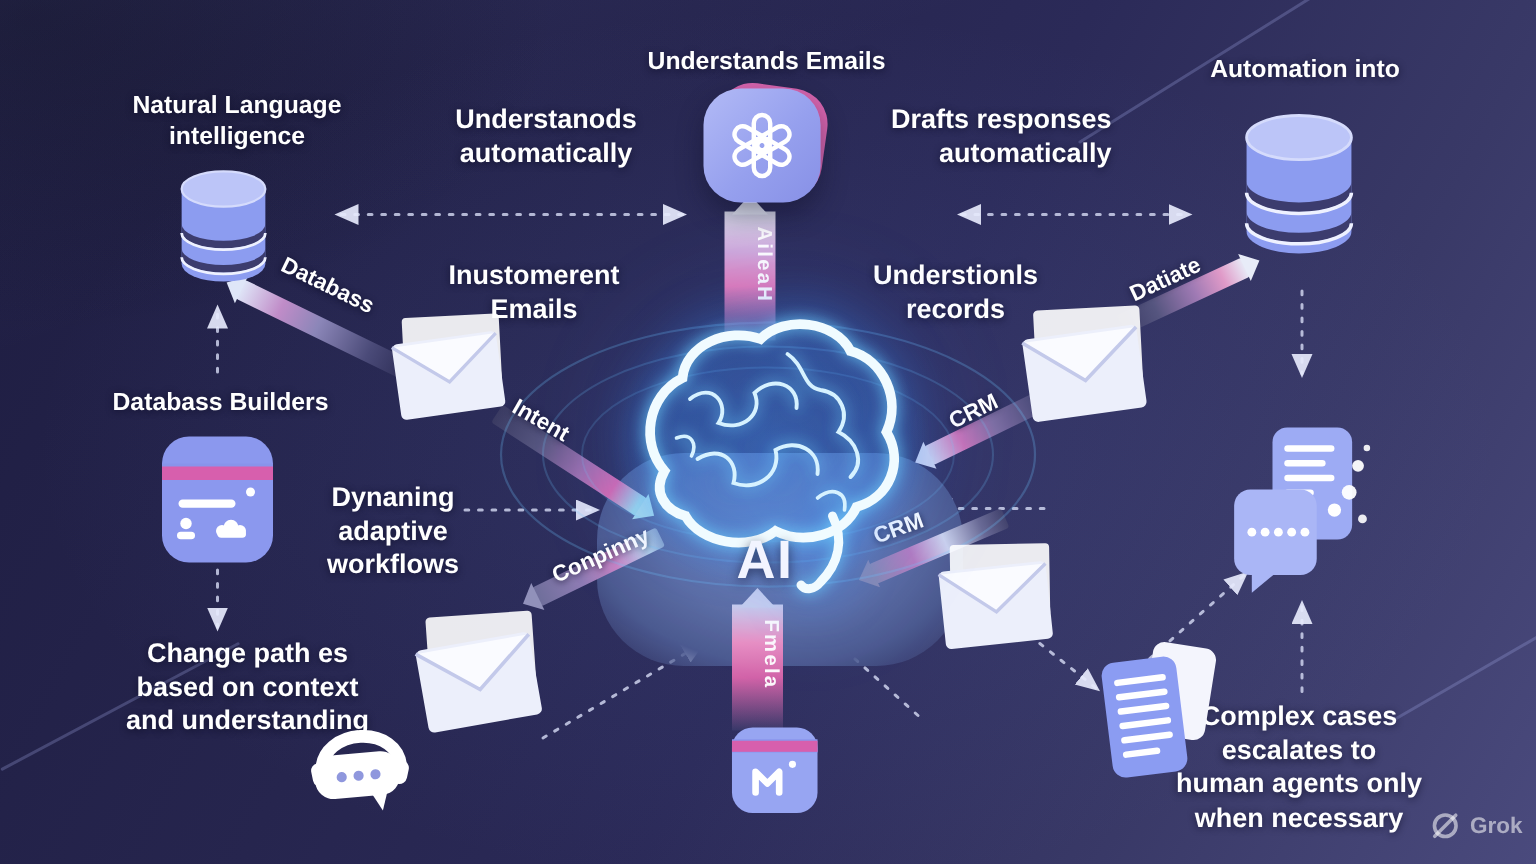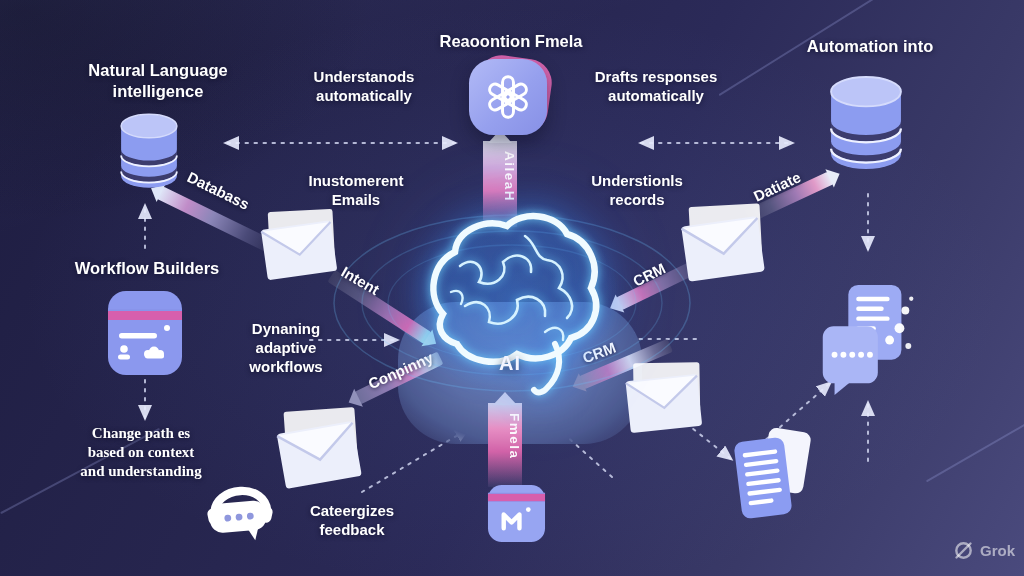--- a/index.html
+++ b/index.html
@@ -7,21 +7,21 @@
          font-family:"Liberation Sans",sans-serif;
          background:linear-gradient(118deg,#1e1d41 0%,#26254e 35%,#2b2a58 55%,#393967 78%,#4a4a7d 100%);}
   .bg-vignette{position:absolute;inset:0;
          background:radial-gradient(ellipse 700px 420px at 50% 52%, rgba(90,110,190,.16), rgba(90,110,190,0) 70%),
                     radial-gradient(ellipse 500px 300px at 2% 2%, rgba(10,10,25,.45), rgba(10,10,25,0) 70%);}
   .bg-beam{position:absolute;left:-160px;top:-190px;width:840px;height:470px;transform:rotate(-20deg);
          background:linear-gradient(180deg,rgba(130,140,210,.12),rgba(130,140,210,0) 70%);}
   .streak{position:absolute;height:1.5px;background:rgba(160,170,230,.28);border-radius:1px;}
   .caption,.title{position:absolute;color:#fff;text-align:center;white-space:pre-line;
          text-shadow:0 1px 5px rgba(10,10,35,.65);line-height:1.25;font-weight:600;}
-  .caption{font-size:15px;}
+  .caption{font-size:18px;}
   .title{font-size:16.5px;}
   .icon{position:absolute;}
   .connectors{position:absolute;left:0;top:0;z-index:2;}
   .ribbon{position:absolute;height:14px;border-radius:2px;z-index:3;}
   .ribbon::after{content:"";position:absolute;top:50%;transform:translateY(-50%);width:0;height:0;
          border-top:10px solid transparent;border-bottom:10px solid transparent;}
   .ar-r::after{right:-10px;border-left:11px solid var(--ah,#dfe3f5);}
   .ar-l::after{left:-10px;border-right:11px solid var(--ah,#dfe3f5);}
   .r-databass{left:154px;top:212px;width:120px;transform:rotate(26deg);--ah:#dfe6f8;
      background:linear-gradient(90deg,#dfe6f8 0%,#c08cc8 25%,#8b86b8 48%,#4a4a78 80%,rgba(60,60,100,.45) 100%);}
@@ -48,21 +48,21 @@
   .v-bottom{left:488px;top:403px;height:84px;--ah:#c9cfee;
      background:linear-gradient(180deg,#c9cfee 0%,#e990c4 30%,#d263a8 58%,rgba(120,120,175,.12) 100%);}
   .platform{position:absolute;left:398px;top:302px;width:244px;height:142px;border-radius:58px;z-index:3;
      background:radial-gradient(ellipse at 50% 40%, #6e7fb2 0%, #5d6da3 45%, #4c5a90 70%, rgba(62,70,118,0) 98%);}
   .brain-glow{position:absolute;left:378px;top:178px;width:272px;height:244px;z-index:3;
      background:radial-gradient(closest-side, rgba(70,160,255,.30), rgba(70,160,255,.08) 60%, rgba(70,160,255,0) 78%);}
   .rings{position:absolute;left:330px;top:208px;z-index:4;}
   .brain{position:absolute;left:405px;top:196px;z-index:5;
      filter:drop-shadow(0 0 5px rgba(110,210,255,.95)) drop-shadow(0 0 16px rgba(60,150,255,.75)) drop-shadow(0 0 32px rgba(50,120,255,.45));}
   .ai-label{position:absolute;left:460px;top:352px;width:100px;text-align:center;z-index:6;
-     color:#f2f4ff;font-size:20px;font-weight:600;letter-spacing:1px;text-shadow:0 2px 8px rgba(20,20,50,.7);}
+     color:#f2f4ff;font-size:36px;font-weight:600;letter-spacing:1px;text-shadow:0 2px 8px rgba(20,20,50,.7);}
   .badge{position:absolute;left:469px;top:59px;width:80px;height:76px;z-index:4;}
   .badge .pink{position:absolute;left:7px;top:-2px;width:74px;height:74px;border-radius:32%;background:#d765ae;transform:rotate(8deg);}
   .badge .body{position:absolute;left:0;top:0;width:78px;height:76px;border-radius:32%;
      background:linear-gradient(135deg,#b2baf6 0%,#96a0ee 55%,#8790e6 100%);
      box-shadow:0 8px 18px rgba(15,15,40,.45);}
   .badge svg{position:absolute;left:14px;top:13px;}
   .watermark{position:absolute;left:953px;top:540px;display:flex;align-items:center;gap:6px;z-index:7;
      color:rgba(255,255,255,.55);font-size:15px;font-weight:600;} .z4{z-index:4;}
 </style>
 </head>
@@ -163,69 +163,69 @@
 intelligence</div>
   <div class="icon z4" style="left:110px;top:104px;">
     <svg width="78" height="94" viewBox="0 0 100 128">
         <use href="#db"></use>
       </svg>
   </div>
 
   <div class="caption" style="left:279px;top:68px;width:170px;">Understanods
 automatically</div>
 
-  <div class="title" style="left:411px;top:31px;width:200px;">Reaoontion Fmela</div>
+  <div class="title" style="left:411px;top:31px;width:200px;">Understands Emails</div>
   <div class="badge">
     <div class="pink"></div>
     <div class="body"></div>
     <svg width="50" height="50" viewBox="-32 -32 64 64">
       <g fill="none" stroke="#fff" stroke-width="3.8">
         <rect x="-7" y="-26" width="14" height="30" rx="7"></rect>
         <rect x="-7" y="-26" width="14" height="30" rx="7" transform="rotate(60)"></rect>
         <rect x="-7" y="-26" width="14" height="30" rx="7" transform="rotate(120)"></rect>
         <rect x="-7" y="-26" width="14" height="30" rx="7" transform="rotate(180)"></rect>
         <rect x="-7" y="-26" width="14" height="30" rx="7" transform="rotate(240)"></rect>
         <rect x="-7" y="-26" width="14" height="30" rx="7" transform="rotate(300)"></rect>
       </g>
     </svg>
   </div>
 
-  <div class="caption" style="left:571px;top:68px;width:170px;">Drafts responses
+  <div class="caption" style="left:571px;top:68px;width:170px;text-align:right;">Drafts responses
 automatically</div>
 
   <div class="title" style="left:770px;top:36px;width:200px;">Automation into</div>
   <div class="icon z4" style="left:820px;top:64px;">
     <svg width="92" height="118" viewBox="0 0 100 128">
         <use href="#db"></use>
       </svg>
   </div>
 
   <div class="caption" style="left:271px;top:172px;width:170px;">Inustomerent
 Emails</div>
   <div class="caption" style="left:552px;top:172px;width:170px;">Understionls
 records</div>
 
-  <div class="title" style="left:47px;top:258px;width:200px;">Workflow Builders</div>
+  <div class="title" style="left:47px;top:258px;width:200px;">Databass Builders</div>
   <div class="icon z4" style="left:107px;top:287px;">
     <svg width="76" height="90" viewBox="0 0 76 90">
       <rect x="1" y="4" width="74" height="84" rx="18" fill="#8b98ee"></rect>
       <path d="M1 22 L1 33 L75 33 L75 22 Z" fill="#8894ea"></path>
       <rect x="1" y="24" width="74" height="9" fill="#d75fad"></rect>
       <rect x="12" y="46" width="38" height="5.5" rx="2.75" fill="#fff"></rect>
       <circle cx="60" cy="41" r="3" fill="#fff"></circle>
       <circle cx="17" cy="62" r="3.8" fill="#fff"></circle>
       <rect x="11" y="67.5" width="12" height="5" rx="2.5" fill="#fff"></rect>
       <circle cx="41" cy="67" r="4" fill="#fff"></circle>
       <circle cx="47" cy="64.5" r="5" fill="#fff"></circle>
       <circle cx="53" cy="67" r="4" fill="#fff"></circle>
       <rect x="38" y="66.5" width="19" height="5" rx="2.5" fill="#fff"></rect>
     </svg>
   </div>
 
-  <div class="caption" style="left:182px;top:320px;width:160px;padding-left:24px;">Dynaning
+  <div class="caption" style="left:182px;top:320px;width:160px;">Dynaning
 adaptive
 workflows</div>
 
   <div class="icon z4" style="left:820px;top:283px;">
     <svg width="95" height="118" viewBox="0 0 95 120">
       <rect x="28" y="2" width="54" height="76" rx="10" fill="#9dabf4"></rect>
       <rect x="36" y="14" width="34" height="4.5" rx="2.25" fill="#fff"></rect>
       <rect x="36" y="24" width="28" height="4.5" rx="2.25" fill="#fff"></rect>
       <rect x="36" y="34" width="34" height="4.5" rx="2.25" fill="#fff"></rect>
       <rect x="36" y="44" width="20" height="4.5" rx="2.25" fill="#fff"></rect>
@@ -278,41 +278,39 @@
     <svg width="86" height="94" viewBox="0 0 96 96">
       <g transform="rotate(-6 48 48)">
         <rect x="14" y="10" width="74" height="54" rx="3" fill="#fff" opacity=".9" transform="rotate(5 51 37)"></rect>
         <rect x="6" y="26" width="80" height="58" rx="4" fill="#eceffb"></rect>
         <path d="M6,28 L86,28 L46,60 Z" fill="#fafbff"></path>
         <path d="M6,28 L46,60 L86,28" fill="none" stroke="#c3c9ea" stroke-width="2.5"></path>
       </g>
     </svg>
   </div>
 
-  <div class="caption" style="left:36px;top:424px;width:210px;font-family:Liberation Serif, serif;">Change path es
+  <div class="caption" style="left:60px;top:424px;width:210px;">Change path es
 based on context
 and understanding</div>
 
   <div class="icon z4" style="left:196px;top:470px;">
     <svg width="88" height="80" viewBox="0 0 90 85">
       <path d="M18,48 C16,16 74,12 74,46" stroke="#fff" stroke-width="9" fill="none" stroke-linecap="round"></path>
       <rect x="11" y="41" width="11" height="17" rx="5.5" fill="#fff" transform="rotate(-12 16.5 49.5)"></rect>
       <rect x="68" y="39" width="11" height="17" rx="5.5" fill="#fff" transform="rotate(12 73.5 47.5)"></rect>
       <g transform="rotate(-5 45 50)">
         <rect x="13" y="34" width="60" height="31" rx="13" fill="#fff"></rect>
         <path d="M52,63 L59,76 L64,61 Z" fill="#fff"></path>
         <circle cx="32" cy="50" r="3.6" fill="#8f97dd"></circle>
         <circle cx="44" cy="50" r="3.6" fill="#8f97dd"></circle>
         <circle cx="56" cy="50" r="3.6" fill="#8f97dd"></circle>
       </g>
     </svg>
   </div>
 
-  <div class="caption" style="left:272px;top:502px;width:160px;">Cateergizes
-feedback</div>
 
   <div class="icon z4" style="left:487px;top:483px;">
     <svg width="59" height="61" viewBox="0 0 60 62">
       <rect x="1" y="2" width="58" height="58" rx="14" fill="#97a5f2"></rect>
       <path d="M1 10 L1 19 L59 19 L59 10 Z" fill="#8a96ec"></path>
       <rect x="1" y="11" width="58" height="7.5" fill="#d75fad"></rect>
       <circle cx="42" cy="27" r="2.4" fill="#fff"></circle>
       <path d="M17,46 L17,32 L25,40 L33,32 L33,46" fill="none" stroke="#fff" stroke-width="4.5" stroke-linecap="round" stroke-linejoin="round"></path>
     </svg>
   </div>
@@ -326,20 +324,24 @@
         <rect x="14" y="26" width="36" height="4.5" rx="2.25" fill="#fff"></rect>
         <rect x="14" y="36" width="36" height="4.5" rx="2.25" fill="#fff"></rect>
         <rect x="14" y="46" width="36" height="4.5" rx="2.25" fill="#fff"></rect>
         <rect x="14" y="56" width="36" height="4.5" rx="2.25" fill="#fff"></rect>
         <rect x="14" y="66" width="36" height="4.5" rx="2.25" fill="#fff"></rect>
         <rect x="14" y="76" width="26" height="4.5" rx="2.25" fill="#fff"></rect>
       </g>
     </svg>
   </div>
 
+  <div class="caption" style="left:771px;top:466px;width:190px;">Complex cases
+escalates to
+human agents only
+when necessary</div>
 
   <div class="watermark">
     <svg width="21" height="21" viewBox="0 0 21 21">
       <circle cx="10.5" cy="10.5" r="7.2" fill="none" stroke="rgba(255,255,255,.55)" stroke-width="2.4"></circle>
       <line x1="3.5" y1="17.5" x2="17.5" y2="3.5" stroke="rgba(255,255,255,.55)" stroke-width="2.4" stroke-linecap="round"></line>
     </svg>
     <span>Grok</span>
   </div>
 
 </div>

